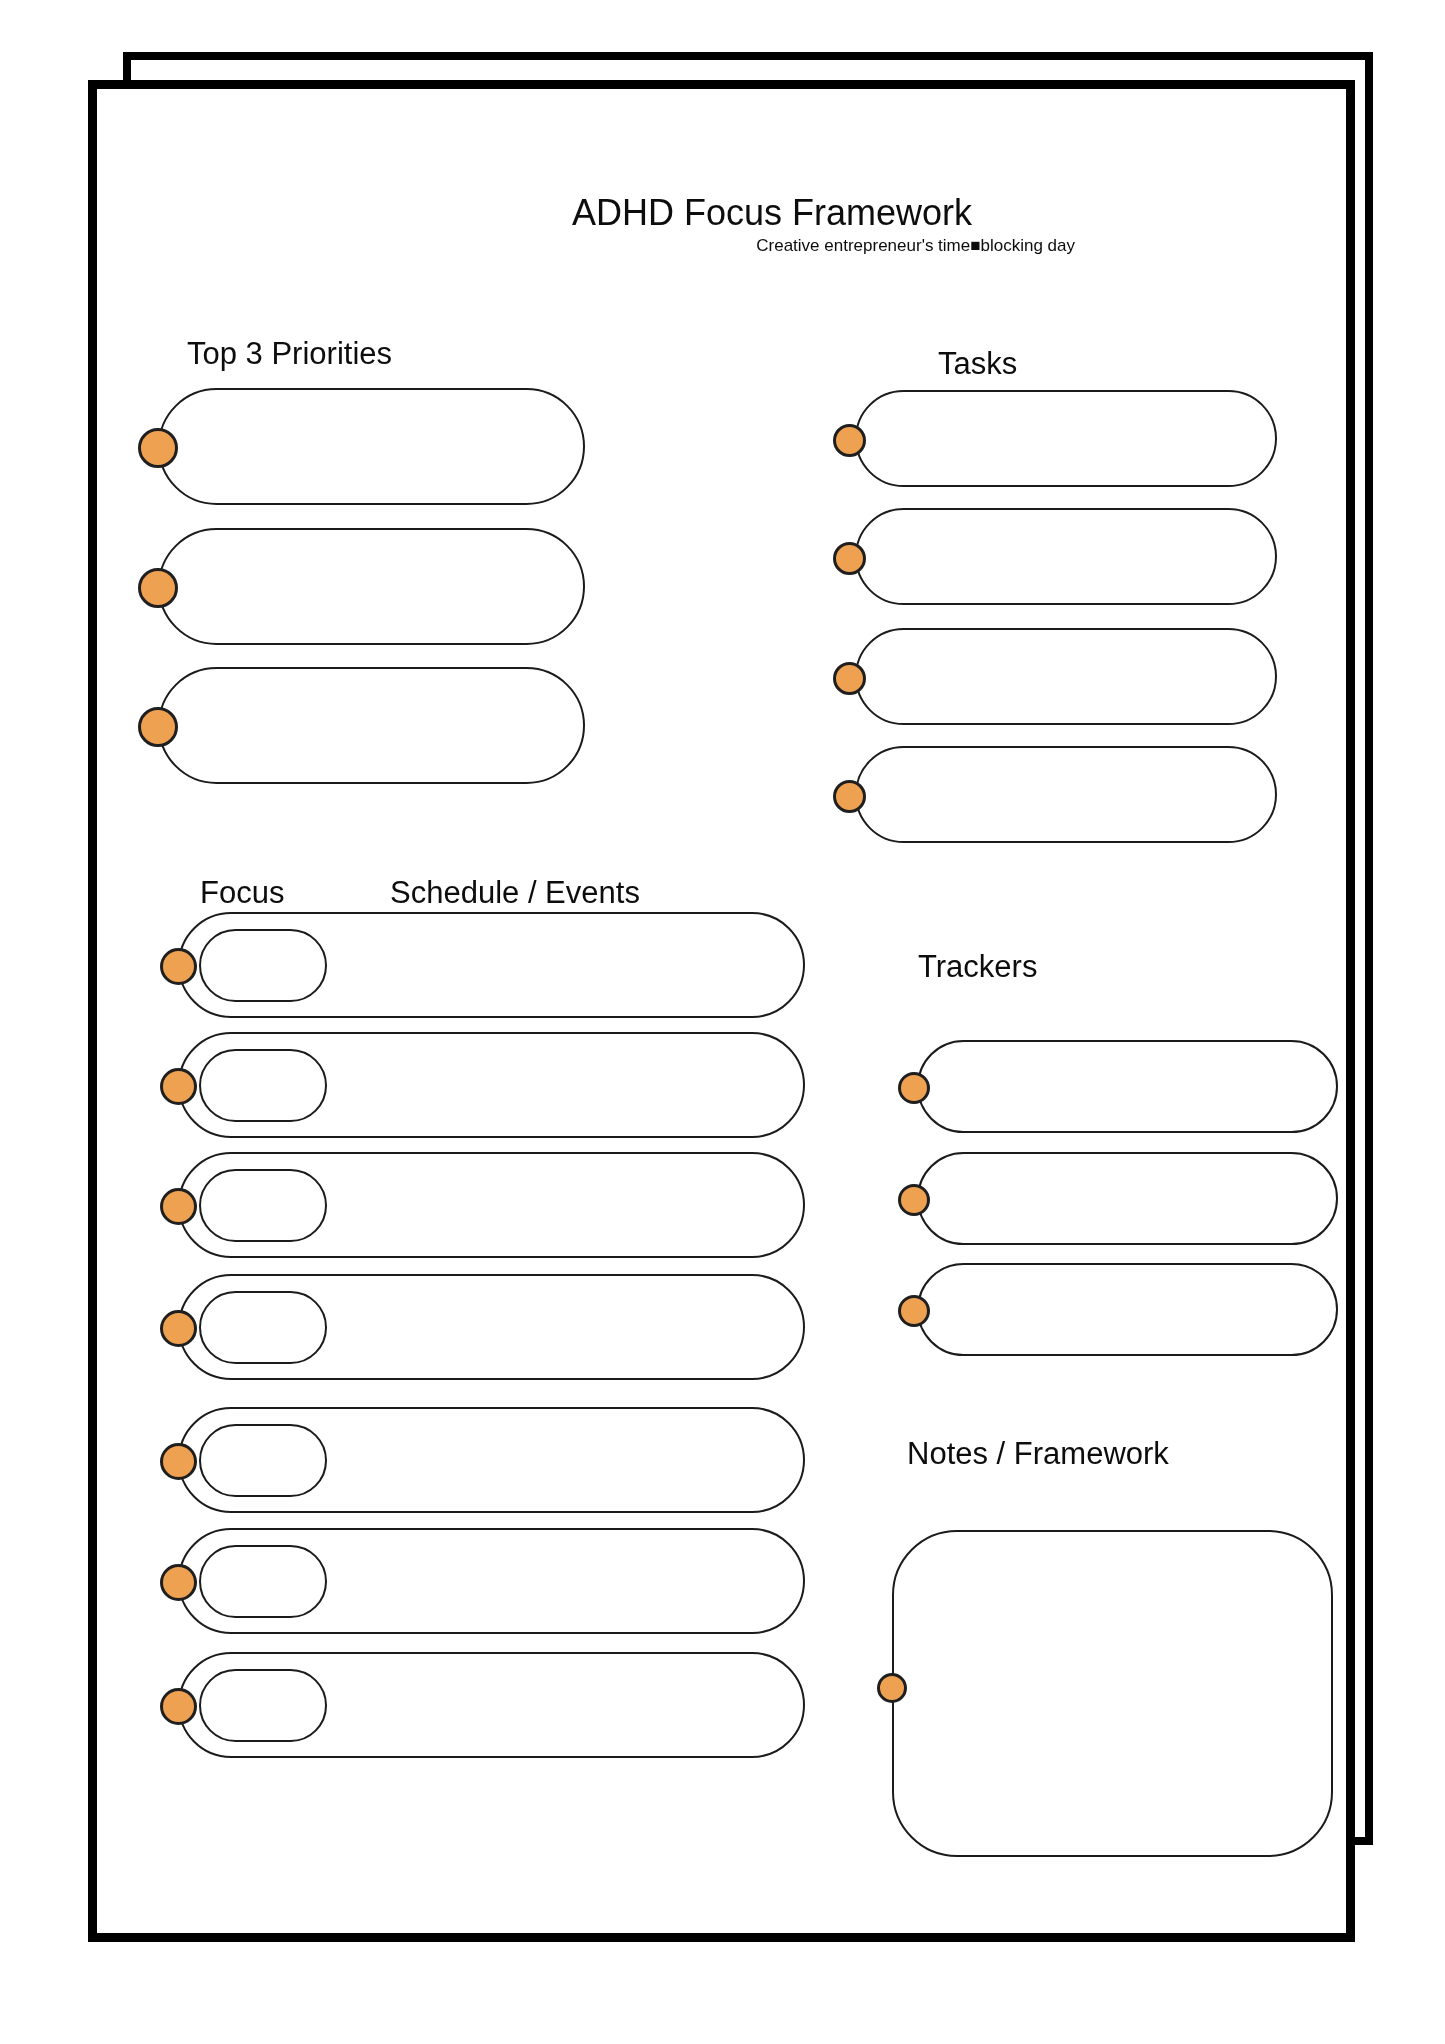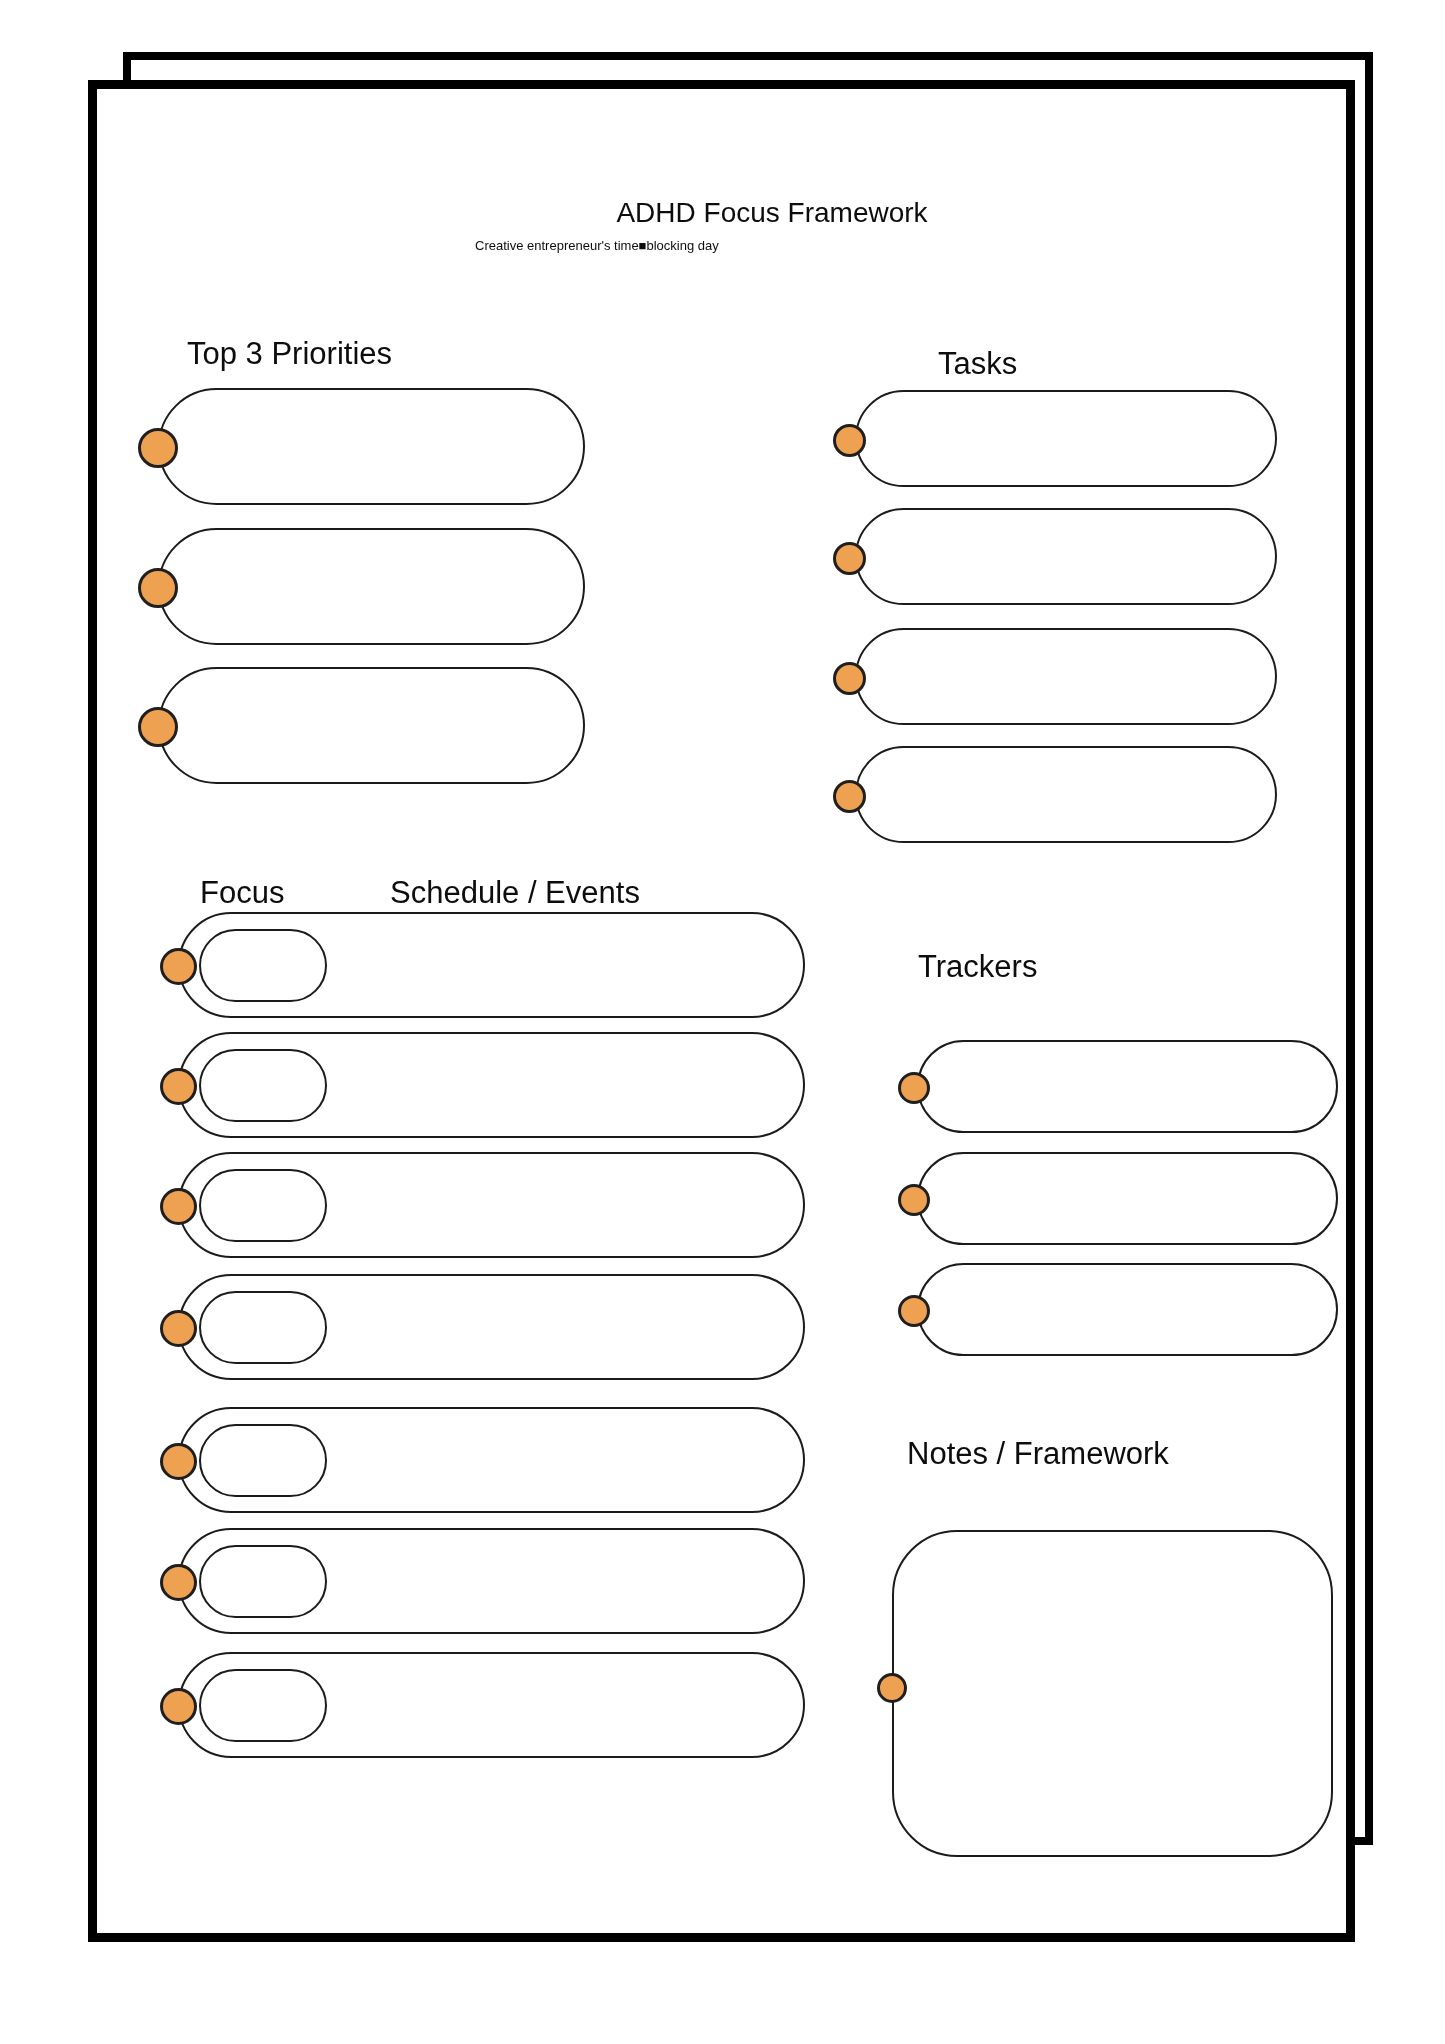--- a/index.html
+++ b/index.html
@@ -11,23 +11,23 @@
   }
   html,body{margin:0;padding:0;background:#ffffff;}
   .canvas{
     position:relative;width:1445px;height:2044px;background:#ffffff;overflow:hidden;
     font-family:"Liberation Sans","DejaVu Sans",sans-serif;color:var(--ink);
   }
   .sheet{position:absolute;background:#ffffff;box-sizing:border-box;}
   .sheet-back{left:123px;top:52px;width:1250px;height:1793px;border:8px solid var(--page-border);}
   .sheet-front{left:88px;top:80px;width:1267px;height:1862px;border:9px solid var(--page-border);}
   .title{position:absolute;left:472px;top:194px;width:600px;text-align:center;
-         font-size:28px;line-height:38px;white-space:nowrap;}
-  .subtitle{position:absolute;left:475px;top:236px;width:600px;text-align:left;
-         font-size:13px;line-height:20px;white-space:nowrap;}
+         font-size:36px;line-height:38px;white-space:nowrap;}
+  .subtitle{position:absolute;left:475px;top:236px;width:600px;text-align:right;
+         font-size:17px;line-height:20px;white-space:nowrap;}
   .h{position:absolute;font-size:31px;line-height:34px;white-space:nowrap;}
   .h-priorities{left:187px;top:337px;}
   .h-tasks{left:938px;top:347px;}
   .h-time{left:200px;top:876px;}
   .h-schedule{left:390px;top:876px;text-align:right;}
   .h-trackers{left:918px;top:950px;}
   .h-notes{left:907px;top:1437px;}
   .pill{position:absolute;background:#ffffff;border:2px solid var(--outline);
         box-sizing:border-box;border-radius:999px;}
   .dot{position:absolute;background:var(--bullet-fill);border:3px solid var(--bullet-stroke);

